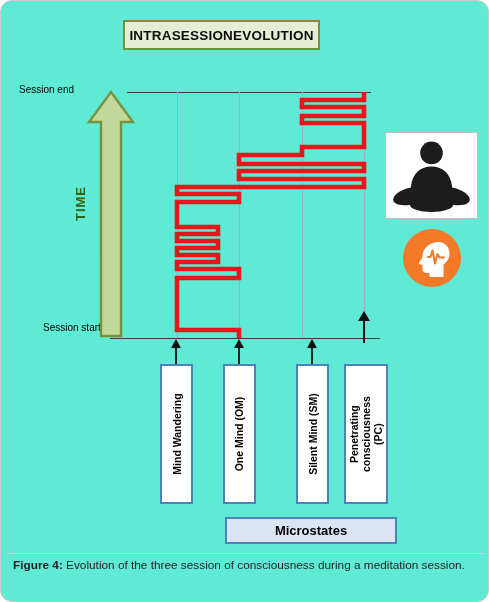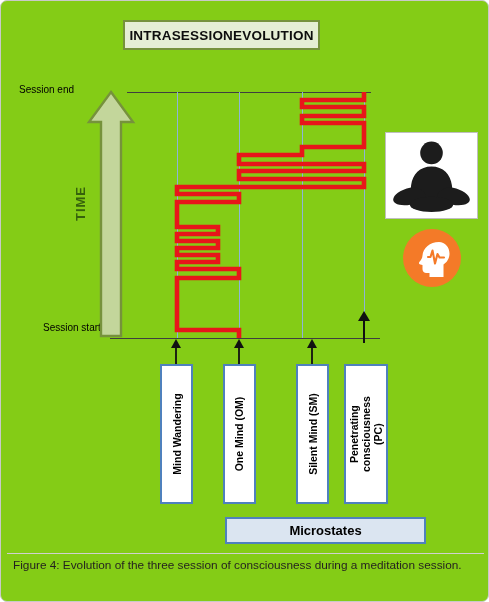--- a/index.html
+++ b/index.html
@@ -2,23 +2,23 @@
 <html><head>
 <meta charset="utf-8">
 <style>
   html,body{margin:0;padding:0;background:#ffffff;}
   body{font-family:"Liberation Sans", sans-serif;}
 
   #page{
     position:relative;
     width:489px;height:602px;
     box-sizing:border-box;
-    background:#84cc16;
+    background:#5eead4;
     border:1px solid #c9c9c9;
-    border-radius:7px;
+    border-radius:12px;
     overflow:hidden;
   }
 
   
   #title-box{
     position:absolute;left:122px;top:19px;width:197px;height:30px;
     box-sizing:border-box;
     background:#e5eed4;
     border:2px solid #76923c;
     display:flex;align-items:center;justify-content:center;
@@ -91,34 +91,34 @@
   #ms-3{left:343px;width:44px;}
 
   
   .ms-arrow{position:absolute;width:14px;height:26px;top:338px;}
   #msa-0{left:168px;}
   #msa-1{left:231px;}
   #msa-2{left:304px;}
 
   
   #microstates-box{
-    position:absolute;left:224px;top:516px;width:201px;height:27px;
+    position:absolute;left:224px;top:516px;width:172px;height:27px;
     box-sizing:border-box;
     background:#dbe5f1;border:2px solid #4f81bd;
     display:flex;align-items:center;justify-content:center;
   }
   #microstates-box .txt{font-size:13px;font-weight:bold;color:#000000;}
 
   
   #caption-rule{position:absolute;left:6px;top:552px;width:477px;border-top:1px solid #d0d0d0;}
   #caption{
     position:absolute;left:12px;top:557px;width:466px;
     font-size:11.8px;color:#231f20;line-height:1.33;
   }
-  #caption b{font-weight:normal;margin-top:17px;}
+  #caption b{font-weight:bold;margin-top:17px;}
 </style>
 </head>
 <body>
 
 <div id="page">
 
   <div id="title-box">
     <span class="txt">INTRASESSIONEVOLUTION</span>
   </div>
 

